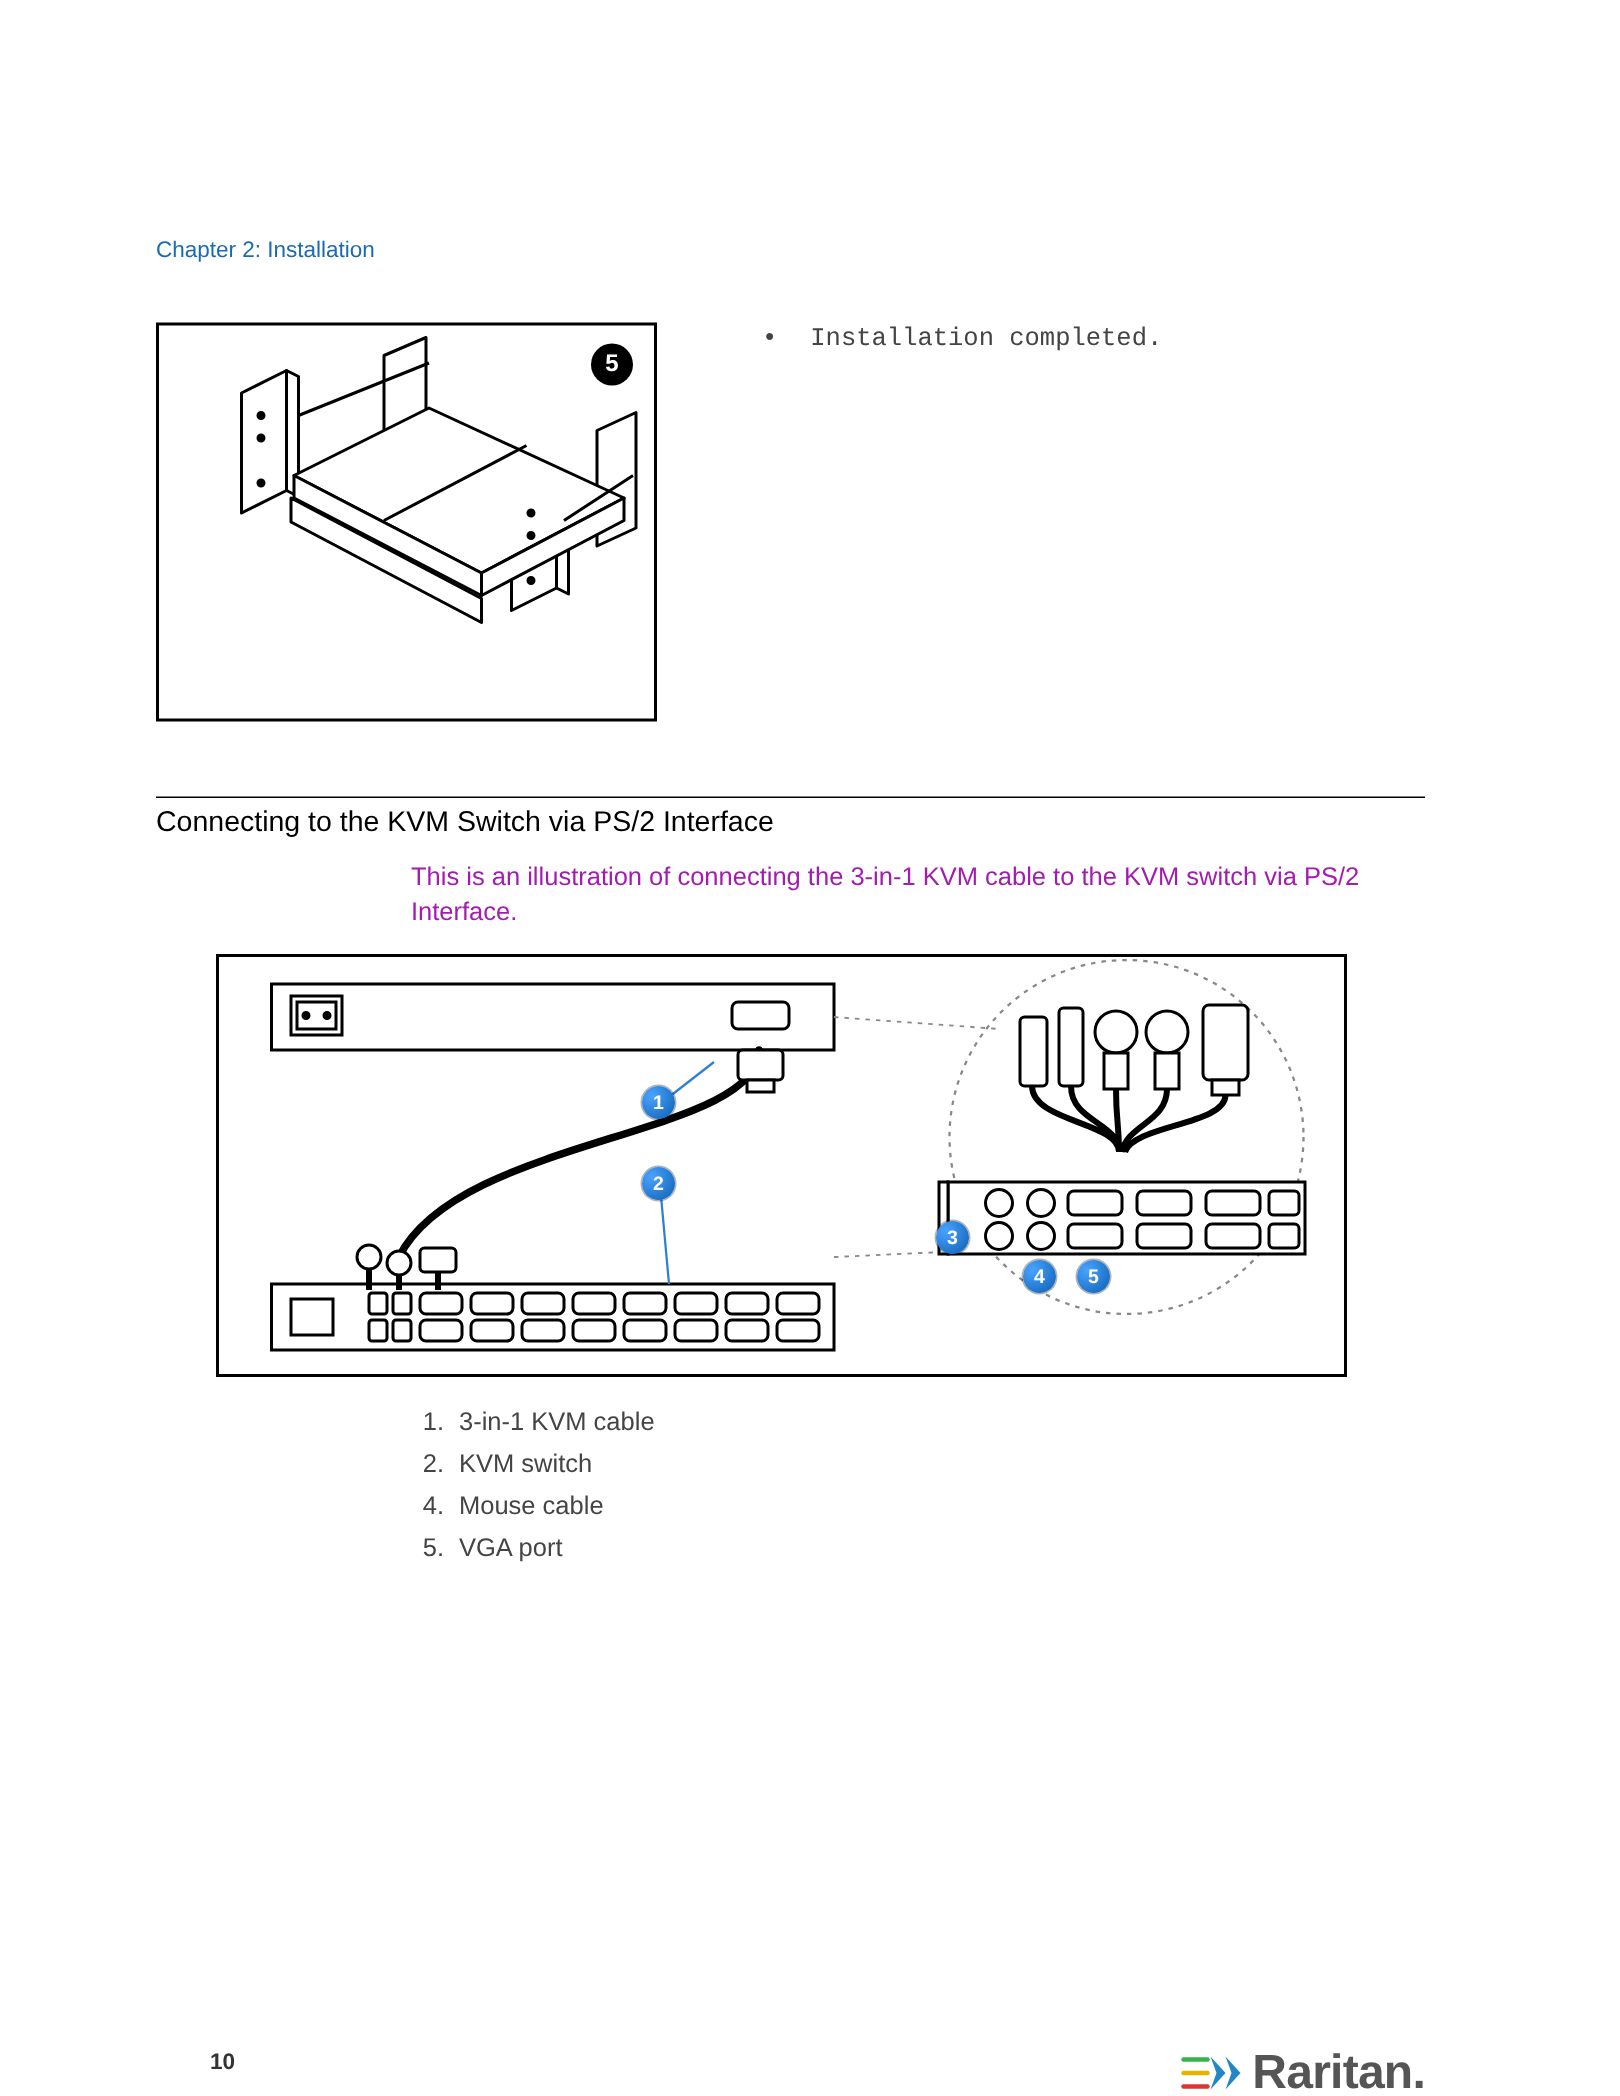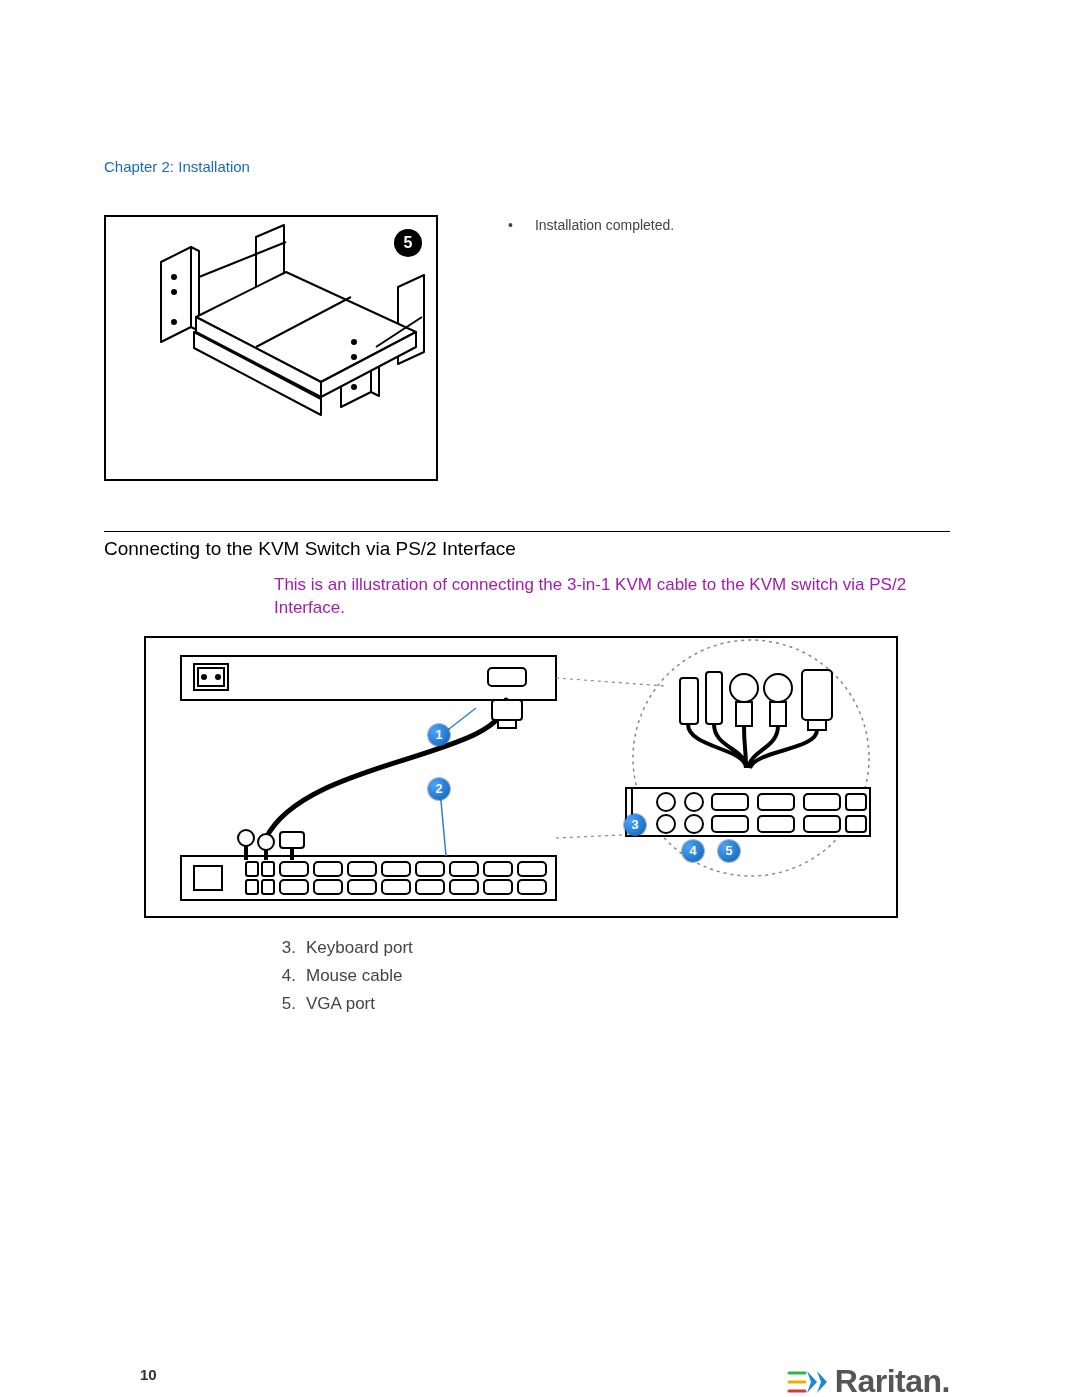--- a/index.html
+++ b/index.html
@@ -48,22 +48,23 @@
     color: #fff;
     border-radius: 50%;
     display: flex;
     align-items: center;
     justify-content: center;
     font-weight: bold;
     font-size: 16px;
   }
   .bullet-line {
     padding-top: 2px;
-    font-size: 14px;
+    font-size: 17px;
     color: #444;
+    font-family: Liberation Mono, monospace;
   }
   .bullet-line::before {
     content: "•";
     margin-right: 22px;
     margin-left: 10px;
   }
   hr.section-rule {
     border: none;
     border-top: 1.5px solid #000;
     margin: 0 0 6px 0;
@@ -310,21 +311,22 @@
 
     
     <div class="callout" style="left:282px; top:86px;">1</div>
     <div class="callout" style="left:282px; top:140px;">2</div>
     <div class="callout" style="left:478px; top:176px;">3</div>
     <div class="callout" style="left:536px; top:202px;">4</div>
     <div class="callout" style="left:572px; top:202px;">5</div>
   </div>
 
   <div class="legend">
-    <div><span class="num">3.</span><span>Keyboard port</span></div>
+    <div><span class="num">1.</span><span>3-in-1 KVM cable</span></div>
+    <div><span class="num">2.</span><span>KVM switch</span></div>
     <div><span class="num">4.</span><span>Mouse cable</span></div>
     <div><span class="num">5.</span><span>VGA port</span></div>
   </div>
 
   <div class="page-number">10</div>
 
   <div class="brand">
     <svg class="brand-icon" viewBox="0 0 42 30">
       <g fill="none" stroke-width="3" stroke-linecap="round">
         <path d="M2 6 H18" stroke="#36b24a"></path>

